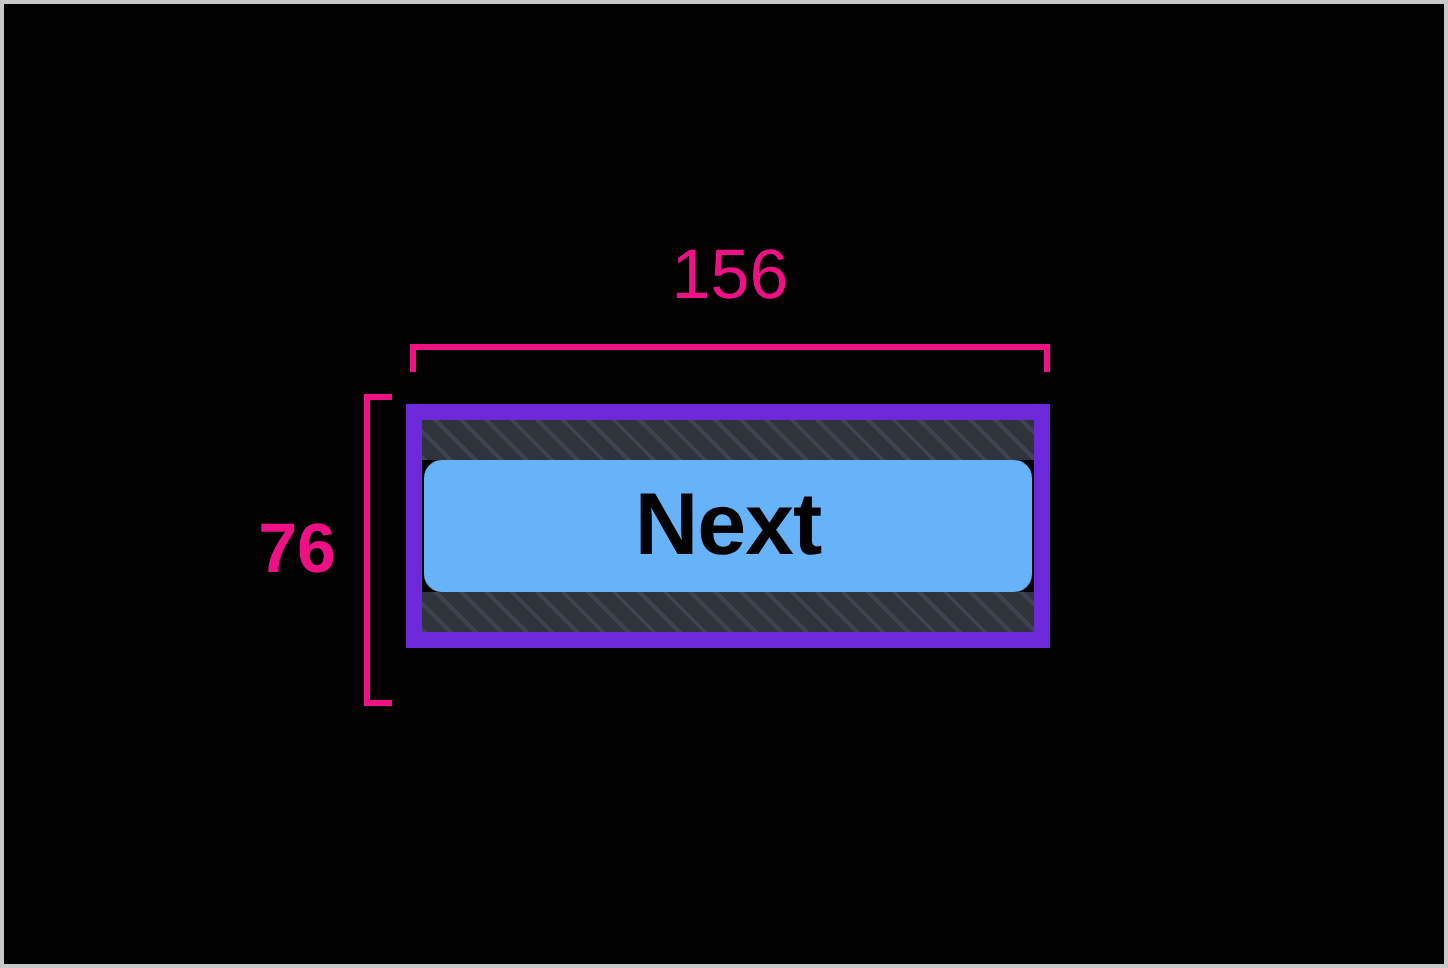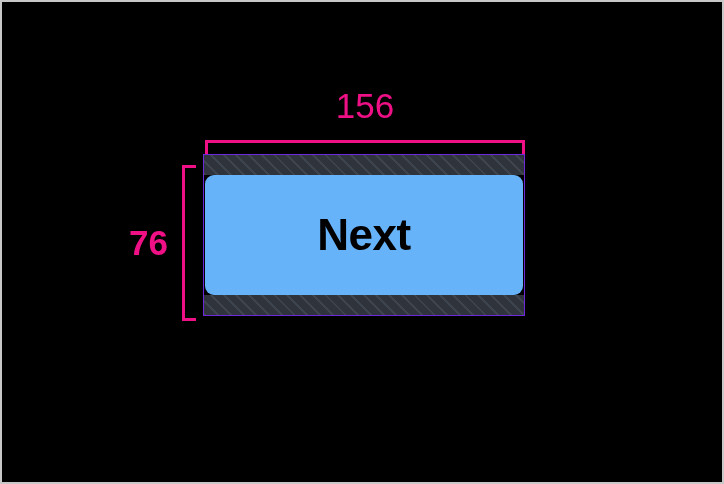--- a/index.html
+++ b/index.html
@@ -18,31 +18,32 @@
     background: #000000;
     box-sizing: border-box;
     border: 2px solid #c8c8c8;
     overflow: hidden;
   }
 
   
   #overlay {
     position: absolute;
     inset: 0;
+    margin-top: 32px;
   }
 
   
   #element-box {
     position: absolute;
     left: 201px;
-    top: 152px;
+    top: 168px;
     width: 322px;
-    height: 162px;
+    height: 122px;
     box-sizing: border-box;
-    border: 1px solid #6d28d9;
+    border: 8px solid #6d28d9;
     background: transparent;
   }
 
   
   #element-inner {
     position: absolute;
     inset: 0;
     display: flex;
     flex-direction: column;
     overflow: hidden;

